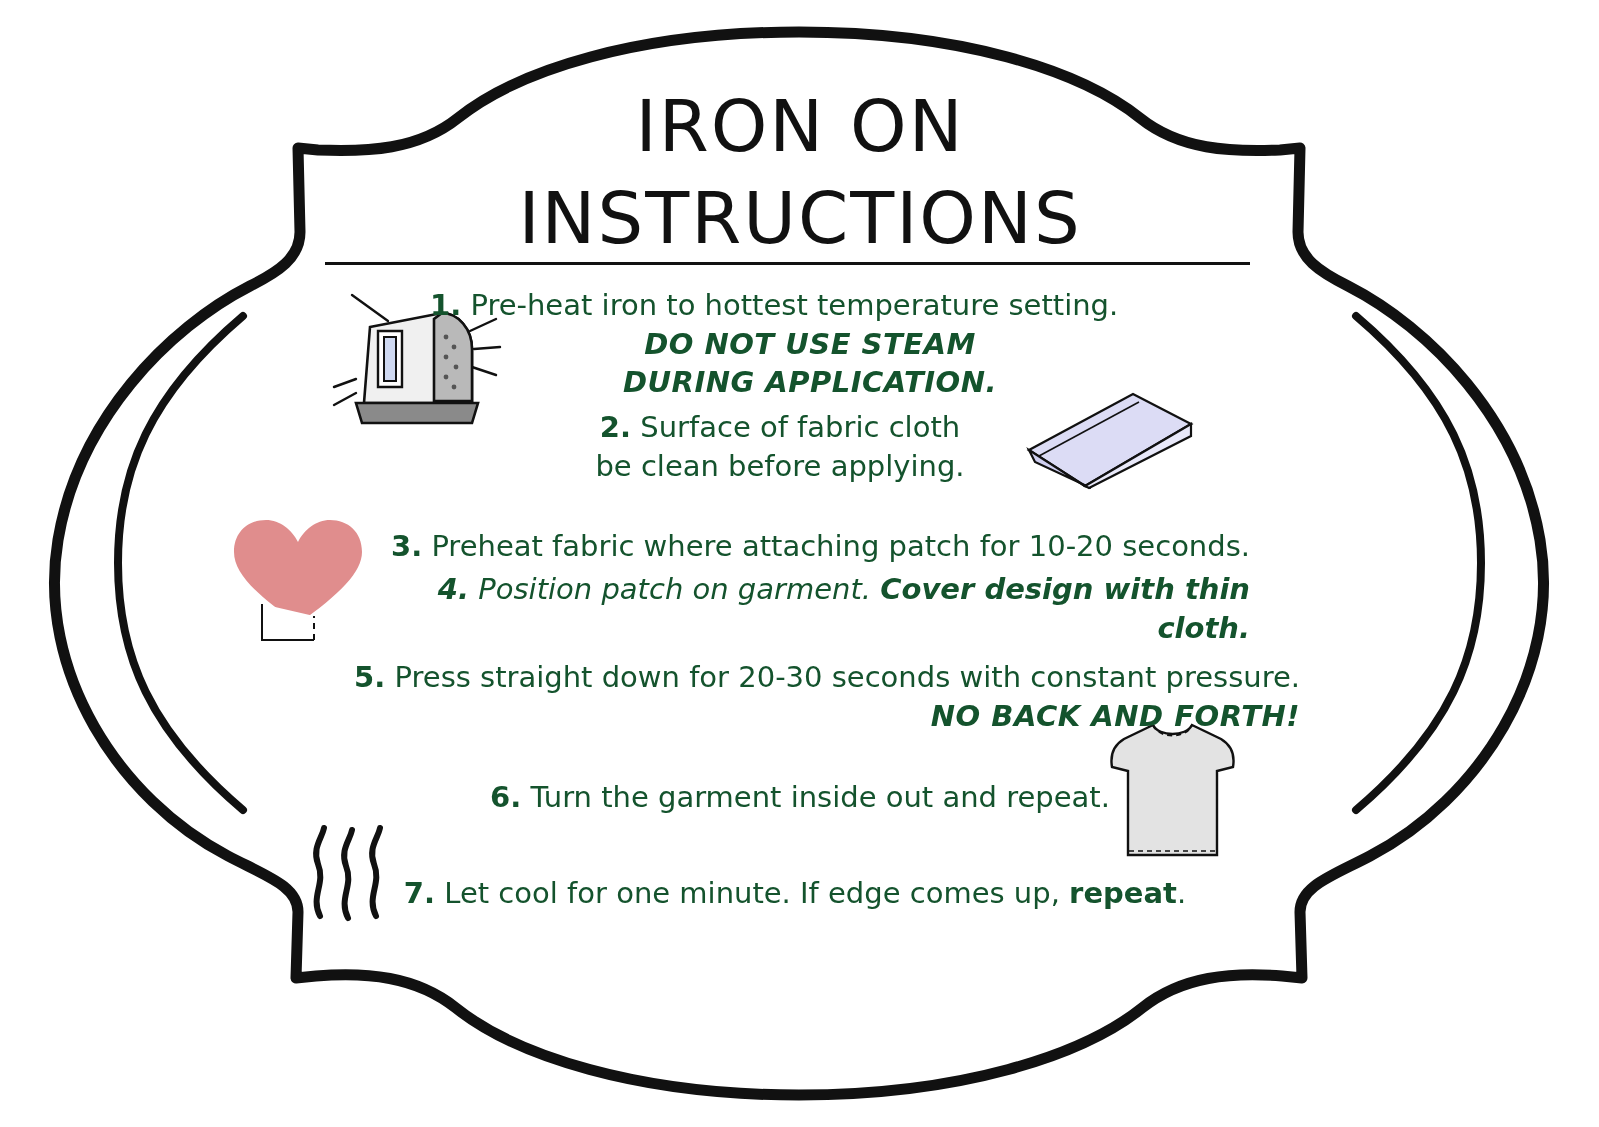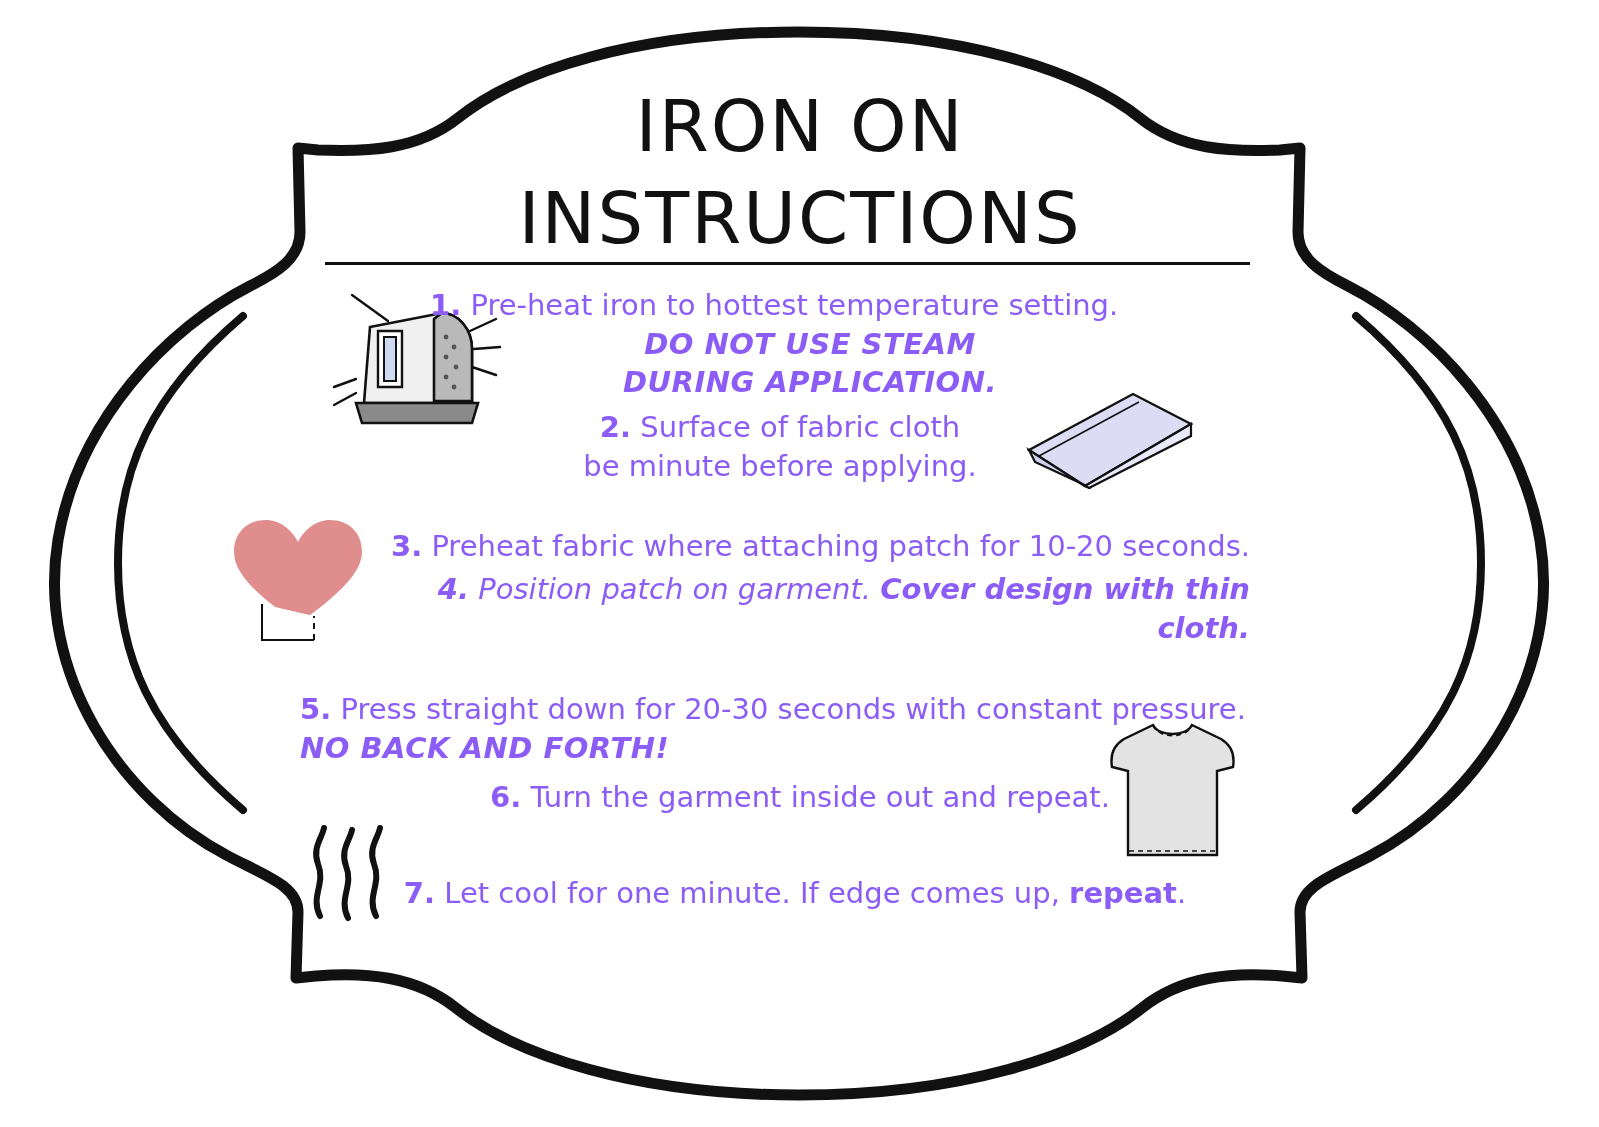--- a/index.html
+++ b/index.html
@@ -58,21 +58,21 @@
   }
 
   .steps {
     position: absolute;
     left: 200px;
     top: 282px;
     width: 1200px;
   }
   .step {
     position: absolute;
-    color: #8b5cf6;
+    color: #14532d;
     font-size: 29px;
     line-height: 1.33;
     font-family: "DejaVu Sans", sans-serif;
   }
   .num {
     font-weight: bold;
   }
   .caps-italic {
     font-style: italic;
     font-weight: bold;
@@ -81,21 +81,21 @@
   .bold {
     font-weight: bold;
   }
 
   
   #step1 { left: 230px;  top: 4px;   width: 760px; text-align: center; }
   #step1 .l1 { text-align: left; margin-left: 0; }
   #step2 { left: 370px;  top: 126px; width: 420px; text-align: center; }
   #step3 { left: 150px;  top: 228px; width: 900px; text-align: right; margin-top: 17px; }
   #step4 { left: 150px;  top: 288px; width: 900px; text-align: right; font-style: italic; }
-  #step5 { left: 100px;  top: 408px; width: 1000px; text-align: left; }
+  #step5 { left: 100px;  top: 376px; width: 1000px; text-align: right; }
   #step6 { left: 250px;  top: 496px; width: 700px; text-align: center; }
   #step7 { left: 180px;  top: 592px; width: 830px; text-align: center; }
 
   
   .art { position: absolute; }
 
   #art-iron  { left: 322px;  top: 283px; width: 180px; height: 170px; }
   #art-fabric{ left: 1015px; top: 388px; width: 190px; height: 105px; }
   #art-heart { left: 228px;  top: 512px; width: 140px; height: 135px; }
   #art-shirt { left: 1105px; top: 715px; width: 135px; height: 150px; }
@@ -212,21 +212,21 @@
         </div>
         <div class="caps-italic">DO NOT USE STEAM</div>
         <div class="caps-italic">DURING APPLICATION.</div>
       </div>
 
       <div class="step" id="step2">
         <div>
           <span class="num">2.</span>
           <span>Surface of fabric cloth</span>
         </div>
-        <div>be minute before applying.</div>
+        <div>be clean before applying.</div>
       </div>
 
       <div class="step" id="step3">
         <span class="num">3.</span>
         <span>Preheat fabric where attaching patch for 10-20 seconds.</span>
       </div>
 
       <div class="step" id="step4">
         <span class="num">4.</span>
         <span>Position patch on garment.</span>

